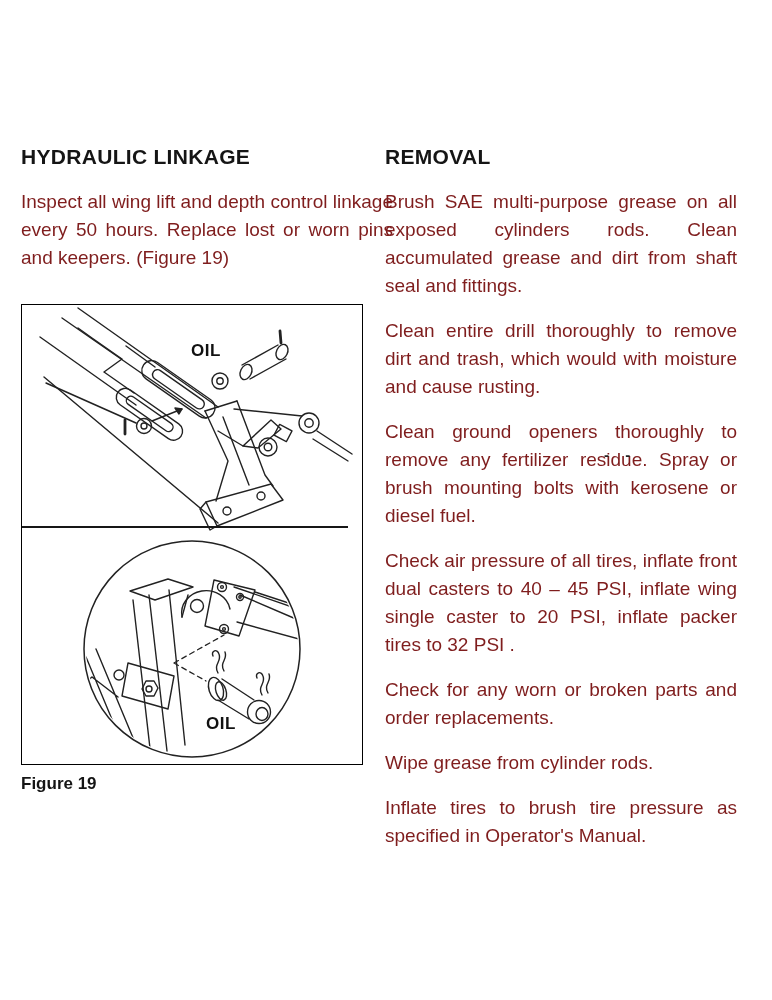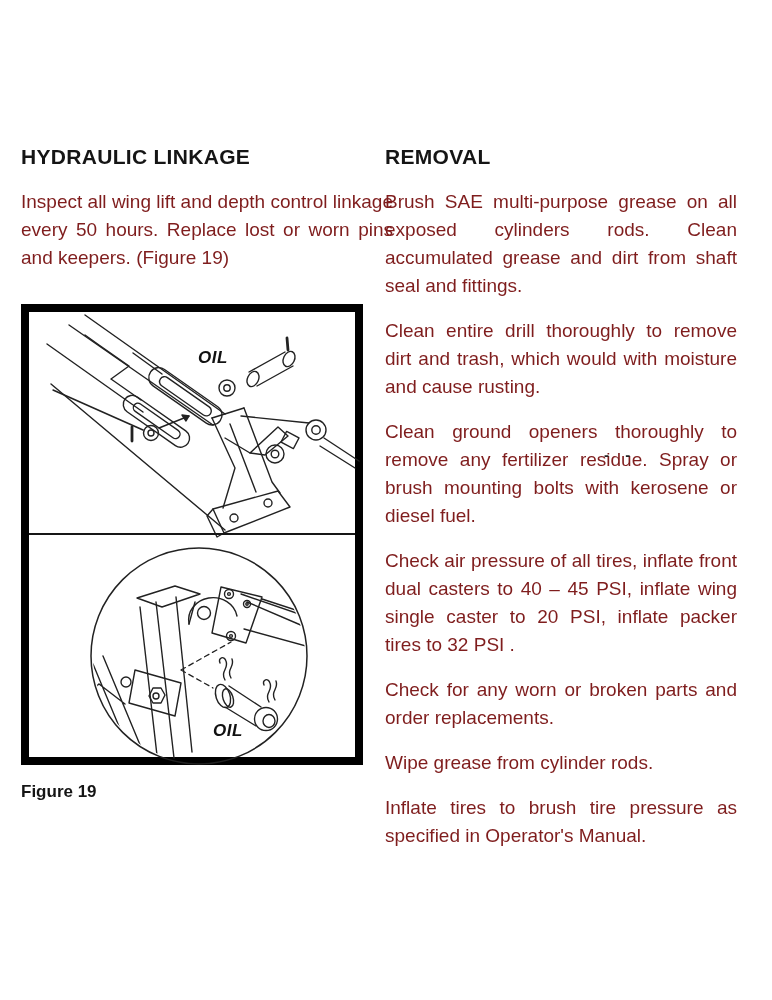--- a/index.html
+++ b/index.html
@@ -16,23 +16,23 @@
     font-size:21px;line-height:24px;margin:0 0 19px 0;
     font-weight:700;letter-spacing:.3px;color:#151515;
   }
   h2.removal{margin-top:20px;letter-spacing:.5px;word-spacing:3px;}
   p.body{
     font-size:19px;line-height:28px;margin:0 0 17px 0;
     text-align:justify;color:#7f1d1d;
   }
   .figbox{
     box-sizing:border-box;width:342px;height:461px;
-    border:8px solid #000000;margin:32px 0 0 0;background:#fff;font-style:italic;
+    border:1px solid #000000;margin:32px 0 0 0;background:#fff;
   }
-  .figcap{font-size:17px;font-weight:700;margin-top:17px;color:#151515;}
+  .figcap{font-size:17px;font-weight:700;margin-top:9px;color:#151515;}
   .stray{
     position:absolute;left:604px;top:446px;
     font-weight:700;font-size:15px;letter-spacing:6px;color:#222;
   }
   svg .ln{fill:none;stroke:#222;stroke-width:1.4;stroke-linecap:round;stroke-linejoin:round;}
   svg .thick{stroke-width:2.8;}
   svg .dash{stroke-dasharray:5 4;stroke-width:1.3;}
   svg .oil{
     font-family:"Liberation Sans", sans-serif;font-weight:700;
     font-size:17px;letter-spacing:.5px;fill:#111;stroke:none;

